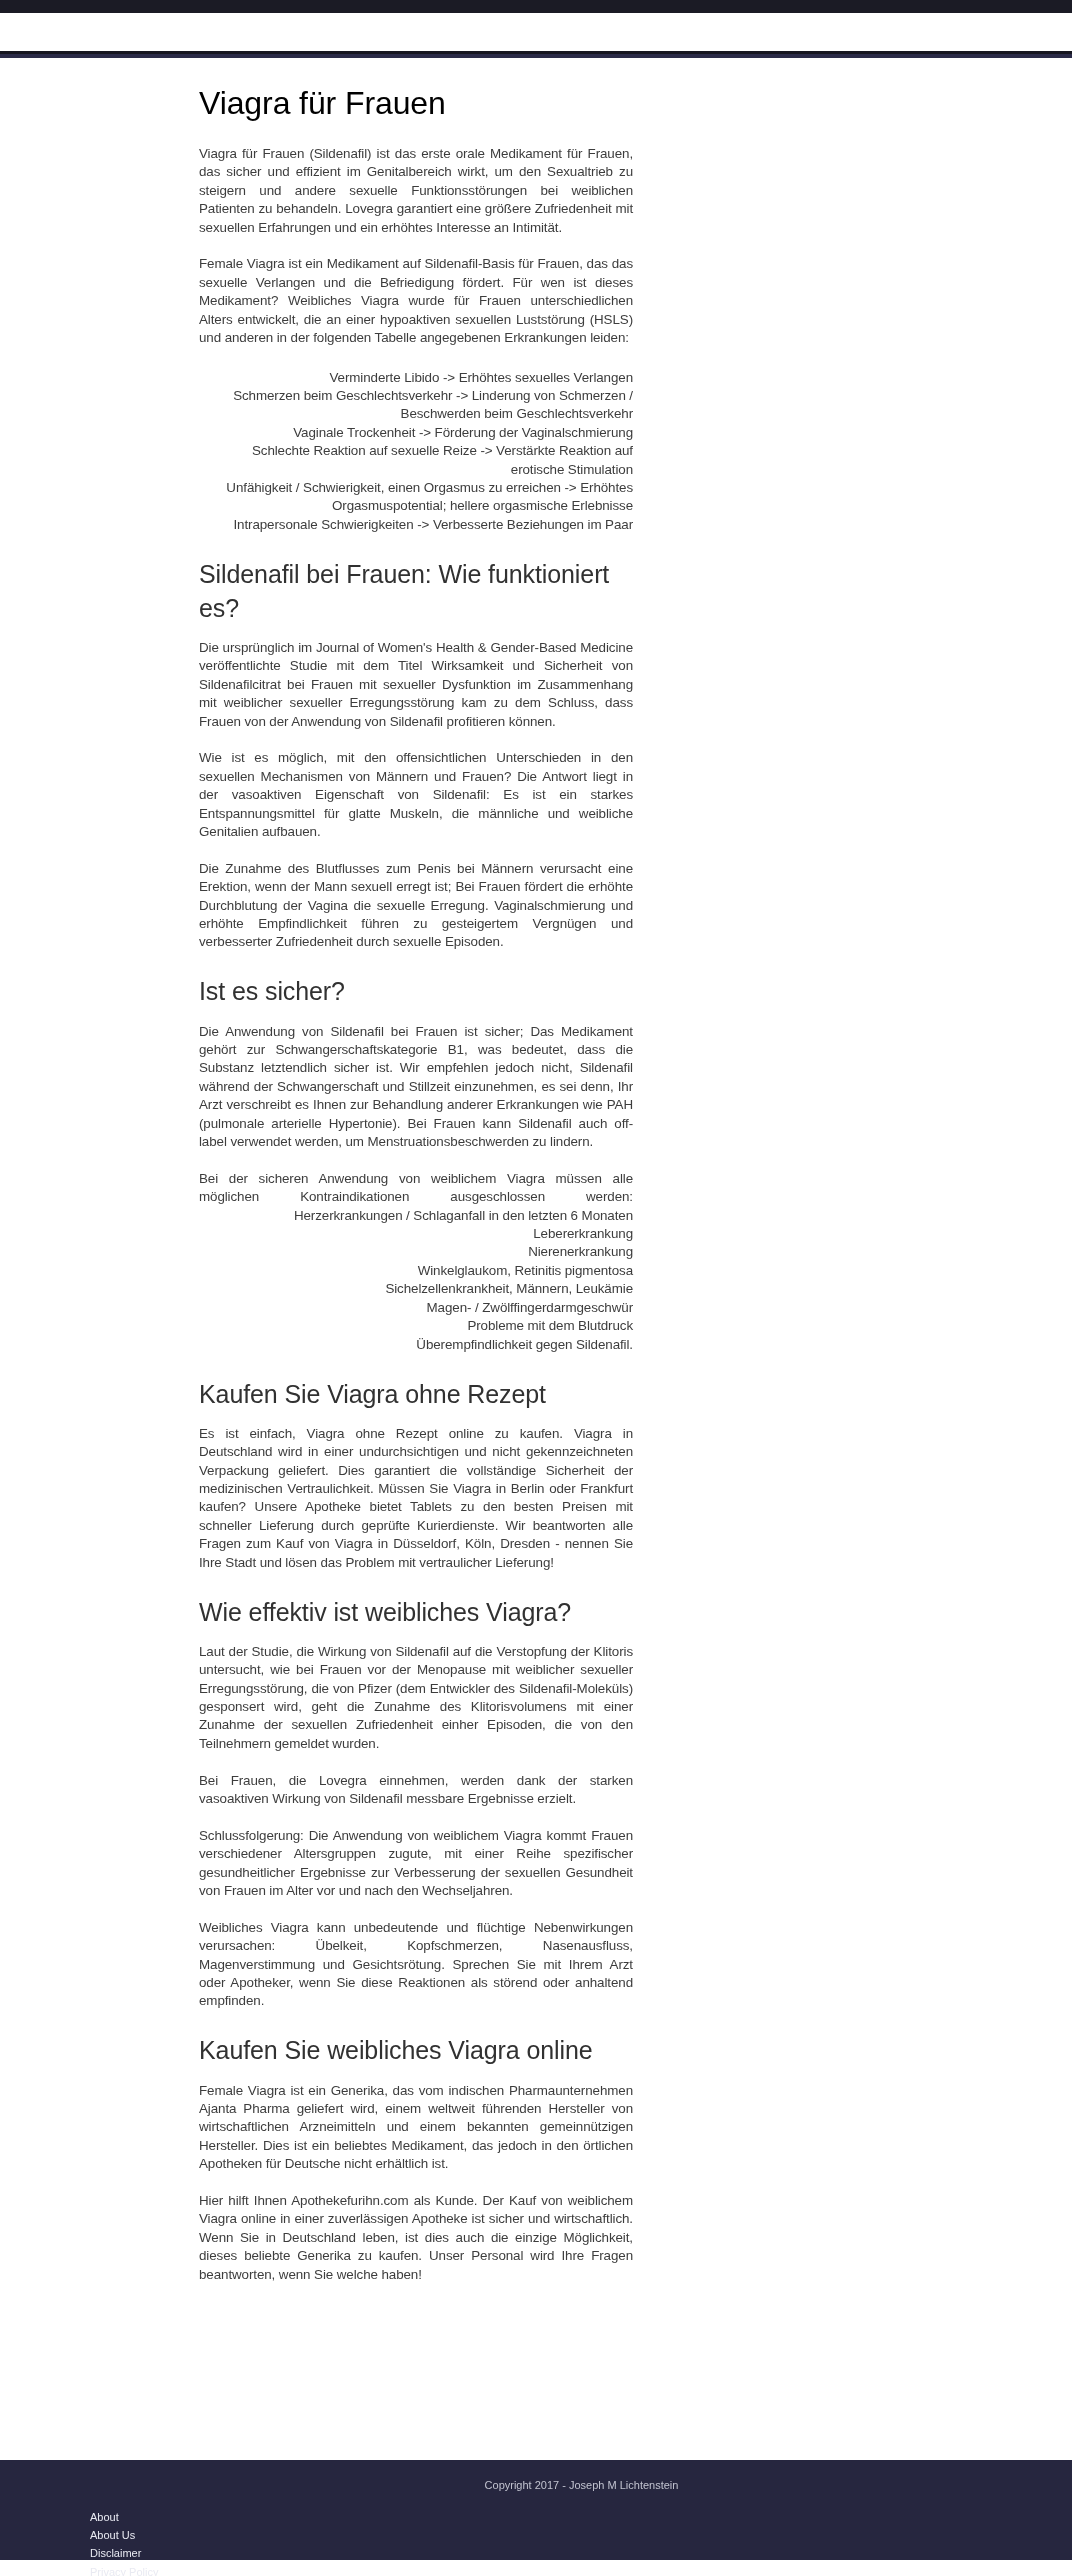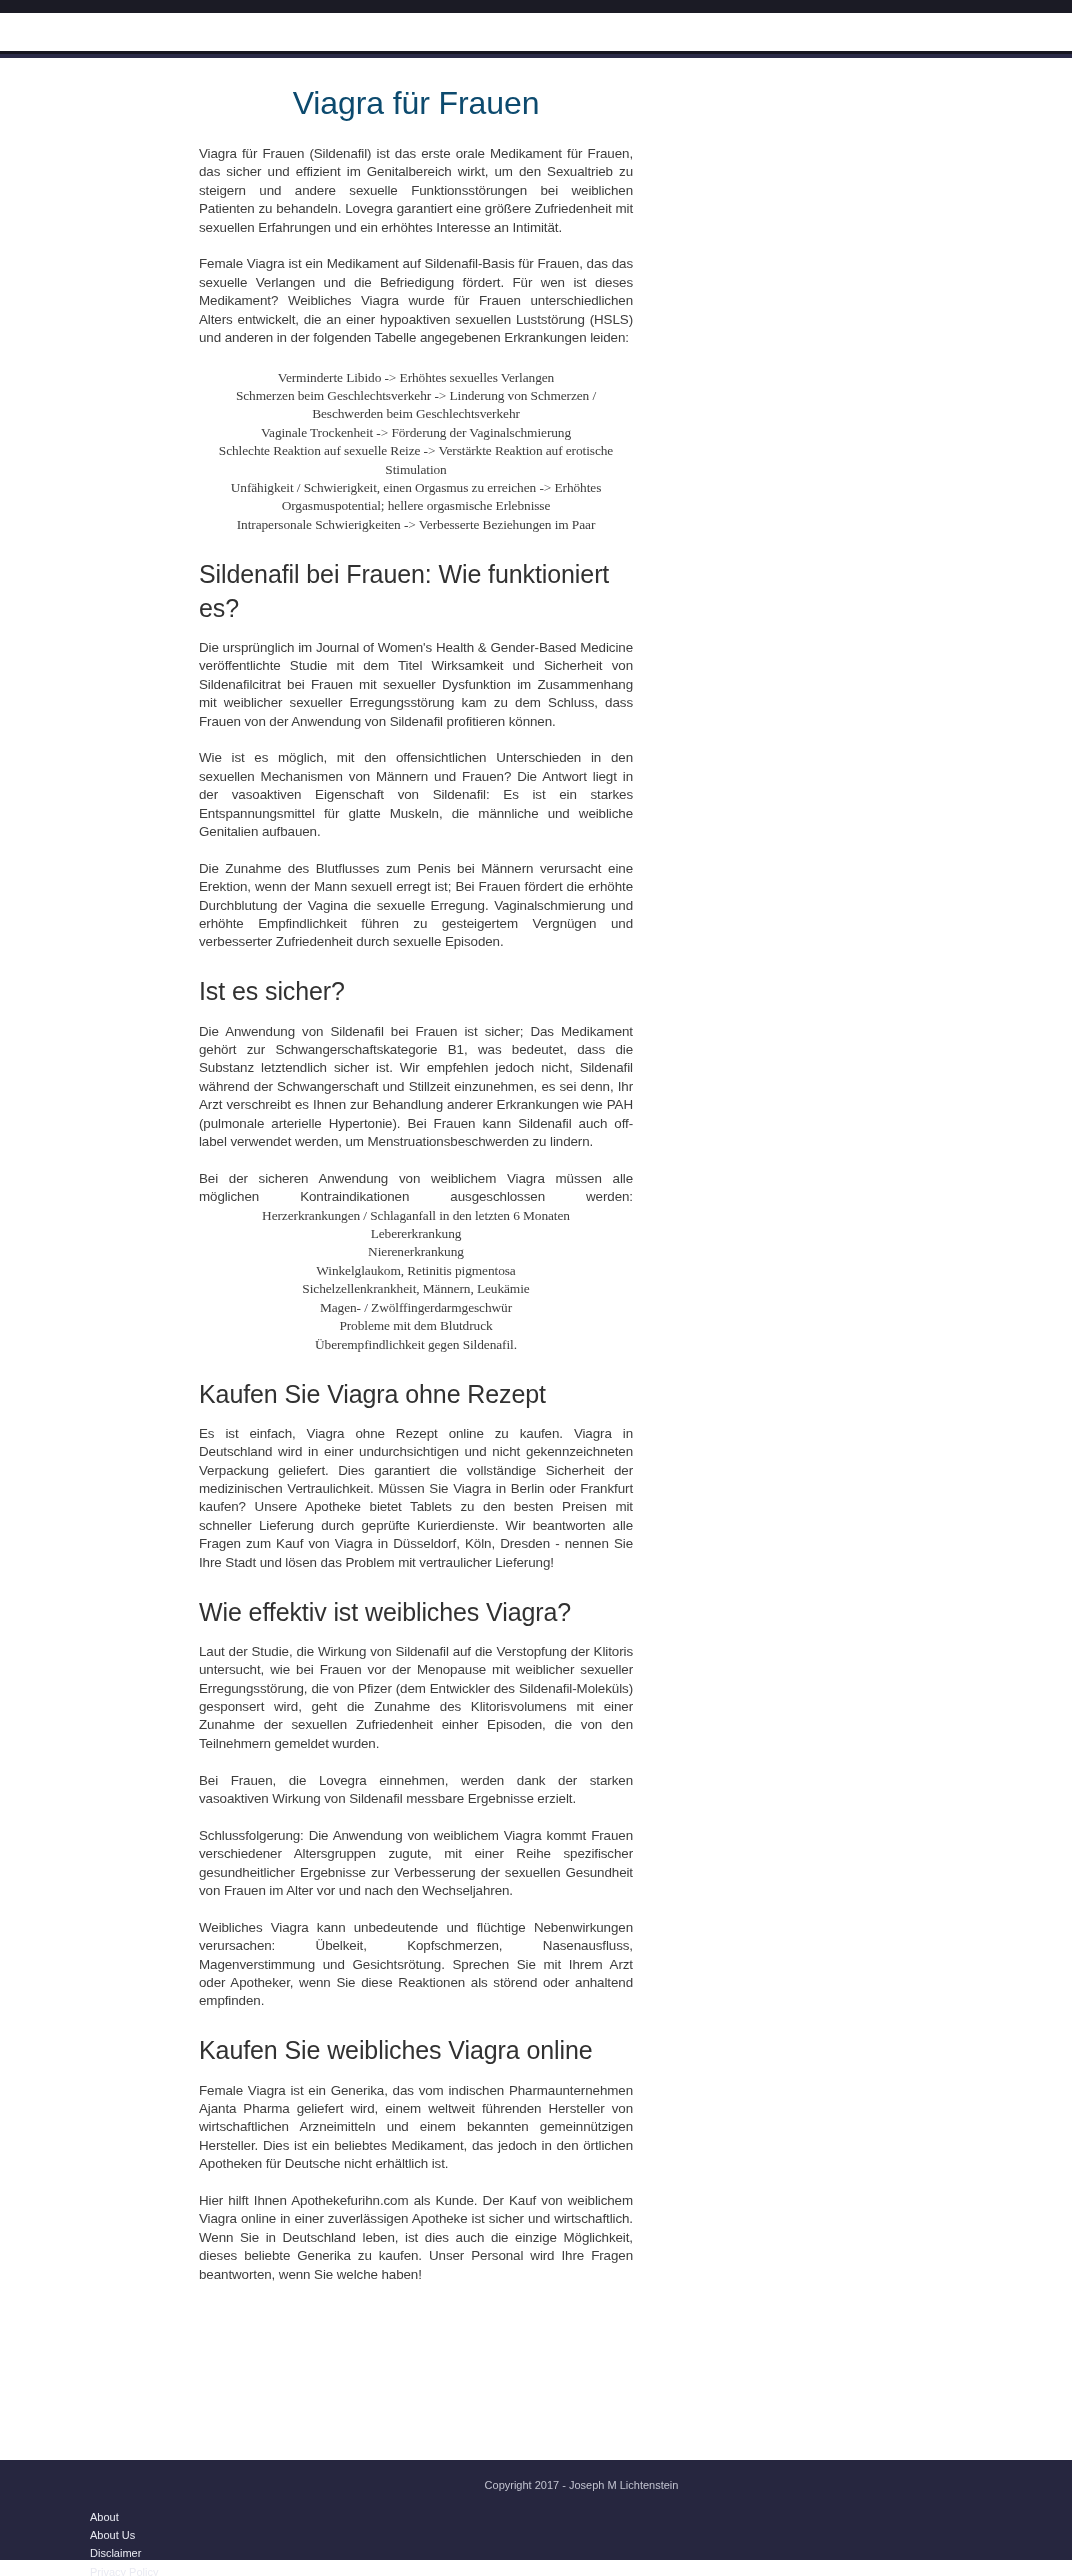--- a/index.html
+++ b/index.html
@@ -19,38 +19,38 @@
     margin-left: 199px;
     color: #3d3d3d;
     font-size: 13.4px;
     line-height: 18.4px;
     letter-spacing: -0.1px;
   }
   h1 {
     font-size: 32px;
     line-height: 1.2;
     font-weight: 400;
-    color: #0c4a6e;
-    text-align: center;
+    color: #000000;
+    text-align: left;
     margin: 26px 0 22.6px 0;
   }
   h2 {
     font-size: 25px;
     line-height: 34px;
     font-weight: 400;
     color: #313131;
     margin: 22.6px 0 14.2px 0;
   }
   p.just {
     text-align: justify;
     margin: 0 0 18.4px 0;
   }
   p.just.force-last { text-align-last: justify; margin-bottom: 0; }
   .line-list { margin: 0 0 18.4px 0; }
-  .line-list .line { line-height: 18.4px; text-align: center; font-family: Liberation Serif, serif; }
+  .line-list .line { line-height: 18.4px; text-align: right; }
   .benefits { margin-top: 21px; }
   .site-footer {
     position: absolute;
     left: 0;
     top: 2460px;
     width: 1073px;
     height: 100px;
     background: #26263f;
     box-sizing: border-box;
     padding: 18.4px 0 0 90px;

